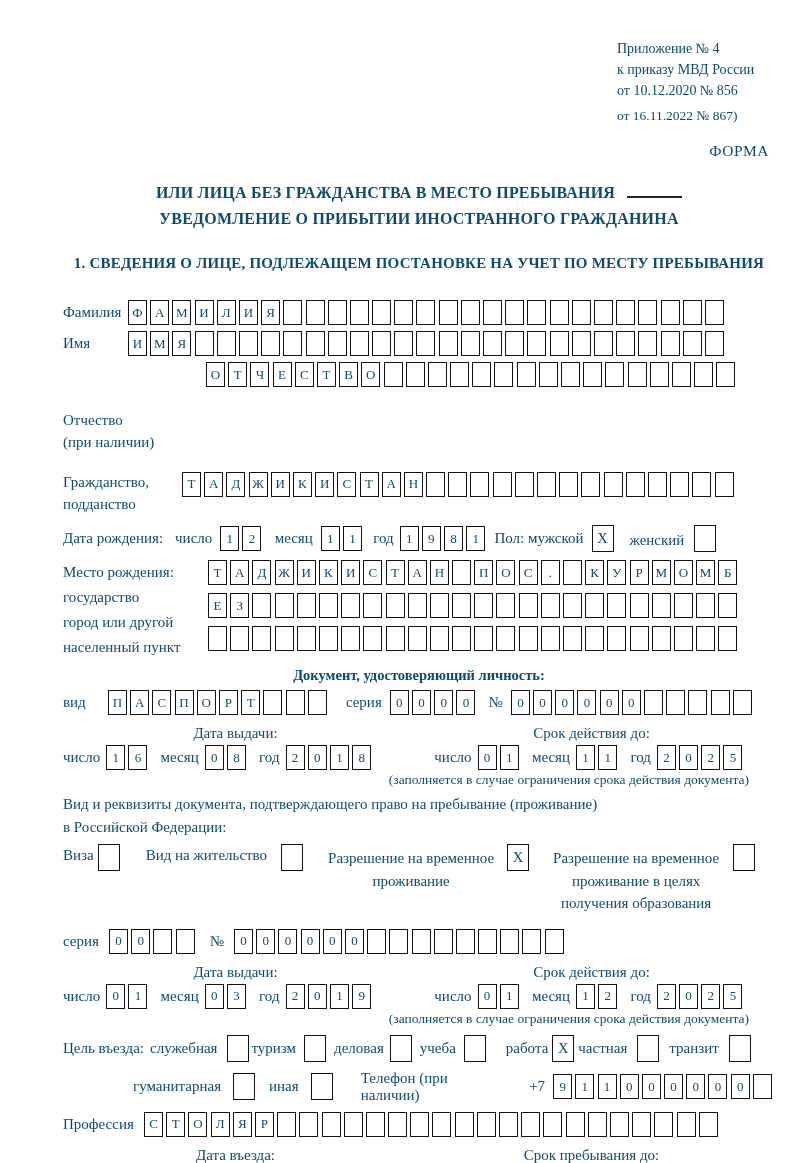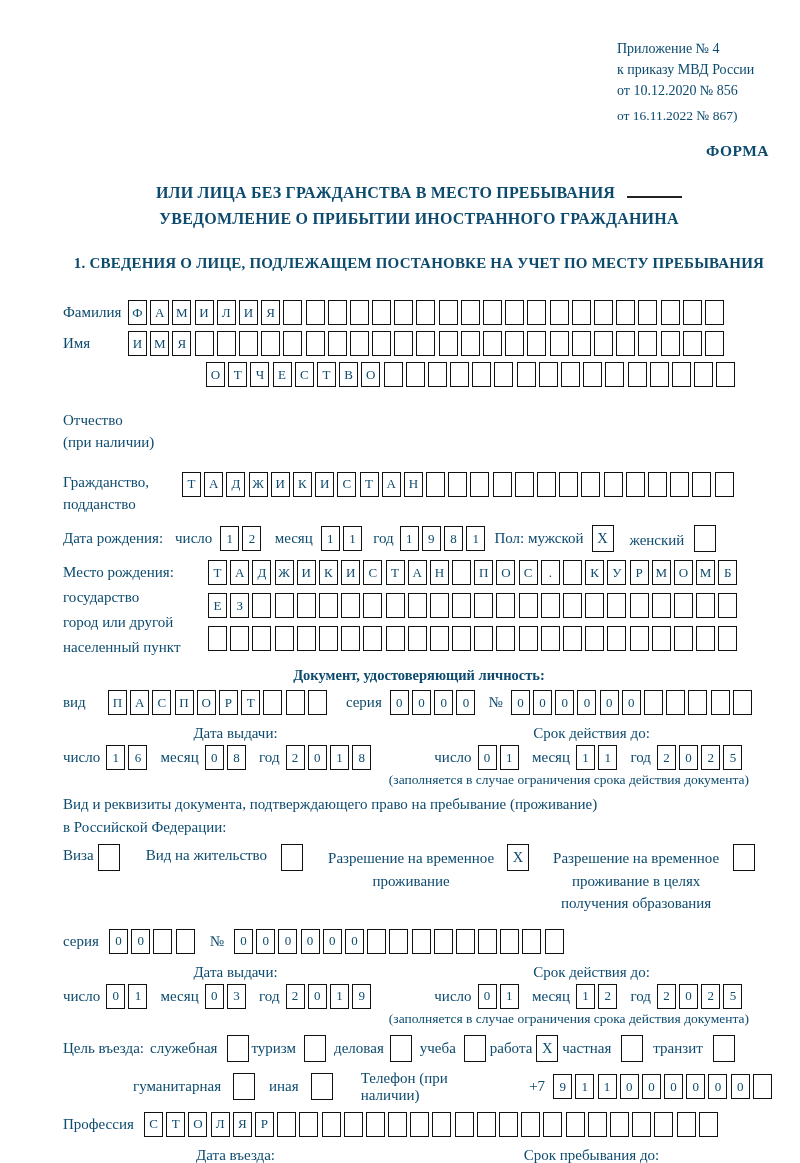--- a/index.html
+++ b/index.html
@@ -1,21 +1,21 @@
 <!DOCTYPE html>
 <html><head>
 <meta charset="utf-8">
 <style>
   html,body{margin:0;padding:0;background:#fff;}
   .page{position:relative;width:800px;height:1163px;box-sizing:border-box;
         padding:38px 25px 20px 63px;background:#fff;color:#0c4a6e;
         font-family:"Liberation Serif","DejaVu Serif",serif;font-size:15px;overflow:hidden;}
   .appendix{margin-left:554px;font-size:14px;line-height:1.5;}
   .appendix-note{margin-left:554px;font-size:13.5px;line-height:1.5;margin-top:5px;}
-  .forma{font-weight:bold;text-align:right;padding-right:6px;margin-top:16px;font-size:15.5px;letter-spacing:.5px;}
+  .forma{font-weight:normal;text-align:right;padding-right:6px;margin-top:16px;font-size:15.5px;letter-spacing:.5px;}
   .title{font-weight:bold;text-align:center;font-size:16px;line-height:1.6;margin-top:20px;letter-spacing:.2px;}
   .title-underline{display:inline-block;width:55px;border-bottom:2px solid #222;margin-left:12px;height:14px;}
   .section-title{font-weight:bold;text-align:center;font-size:15px;margin-top:24px;letter-spacing:.2px;}
   .frow{display:flex;align-items:center;}
   .frow.top{align-items:flex-start;}
   .lbl{flex:none;}
   .lbl2{line-height:1.45;}
   .cells{display:flex;flex:none;}
   .cb{flex:none;width:17px;height:23px;border:1.6px solid #111;margin-right:3.2px;
       display:flex;align-items:center;justify-content:center;font-size:13px;background:#fff;}
@@ -482,21 +482,21 @@
   <div class="frow mt8">
     <span>Цель въезда:</span>
     <span style="margin-left:6px;">служебная</span>
     <div class="chk" style="margin-left:10px;"></div>
     <span style="margin-left:2px;">туризм</span>
     <div class="chk" style="margin-left:8px;"></div>
     <span style="margin-left:8px;">деловая</span>
     <div class="chk" style="margin-left:6px;"></div>
     <span style="margin-left:8px;">учеба</span>
     <div class="chk" style="margin-left:8px;"></div>
-    <span style="margin-left:4px;">работа</span>
+    <span style="margin-left:20px;">работа</span>
     <div class="chk" style="margin-left:4px;">X</div>
     <span style="margin-left:4px;">частная</span>
     <div class="chk" style="margin-left:10px;"></div>
     <span style="margin-left:10px;">транзит</span>
     <div class="chk" style="margin-left:10px;"></div>
   </div>
 
   <div class="frow mt8">
     <span style="margin-left:70px;">гуманитарная</span>
     <div class="chk" style="margin-left:12px;"></div>

